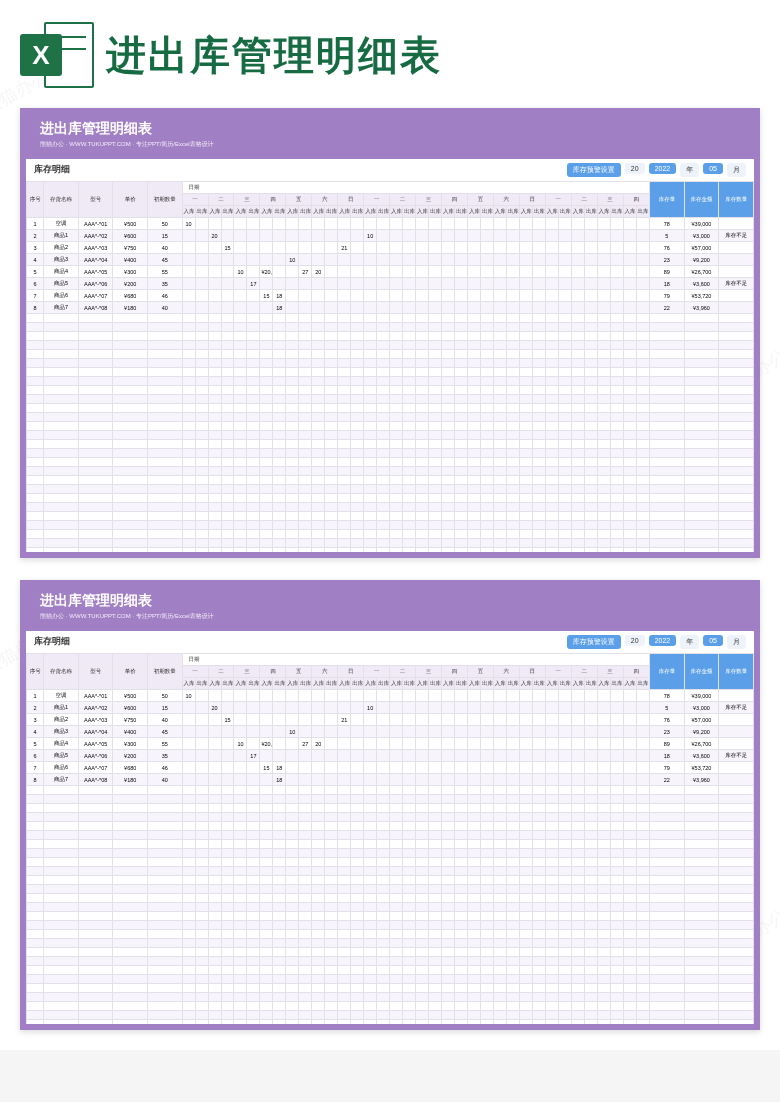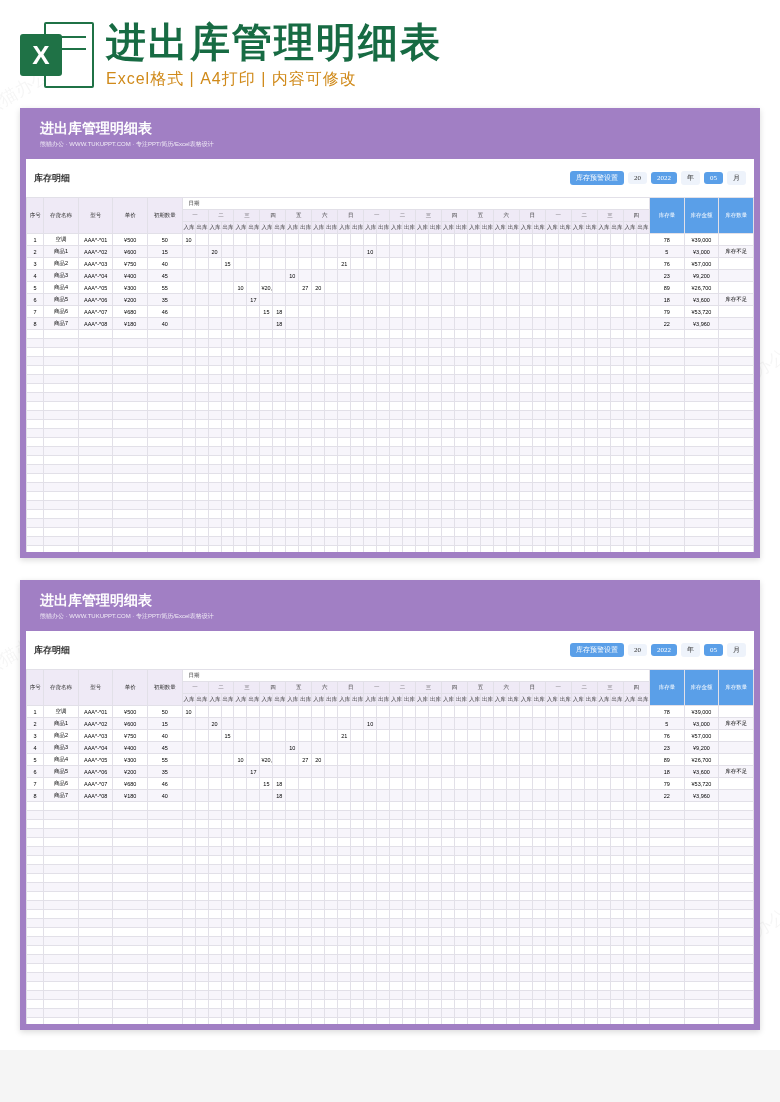--- a/index.html
+++ b/index.html
@@ -84,24 +84,23 @@
   }
   .sheet-titlebar {
     background: #a17fc4;
     color: #fff;
     padding: 6px 14px 10px 14px;
   }
   .sheet-titlebar .t1 { font-size: 14px; font-weight: 700; }
   .sheet-titlebar .t2 { font-size: 6px; opacity: 0.85; margin-top: 2px; }
   .panel-header {
     display: flex;
-    align-items: center;
-    padding: 12px 8px;
+    align-items: flex-start;
+    padding: 4px 8px;
     font-size: 8px;
-    font-family: Liberation Serif, serif;
   }
   .panel-header .section-label {
     font-weight: 700;
     font-size: 9px;
     color: #333;
   }
   .panel-header .spacer { flex: 1; }
   .chip {
     background: #5a9fe8;
     color: #fff;
@@ -147,21 +146,20 @@
 <div class="watermark" style="top:640px; left:-20px;">熊猫办公</div>
 <div class="watermark" style="top:920px; right:-10px;">熊猫办公</div>
 
 <div class="header">
   <div class="excel-icon">
     <div class="sheet"></div>
     <div class="xbox">X</div>
   </div>
   <div class="title-block">
     <div class="main-title">进出库管理明细表</div>
-    <div class="subtitle">Excel格式 | A4打印 | 内容可修改</div>
   </div>
 </div>
 
 <div class="previews">
   <div class="sheet-preview" id="preview1">
       <div class="sheet-titlebar">
         <div class="t1">进出库管理明细表</div>
         <div class="t2">熊猫办公 · WWW.TUKUPPT.COM · 专注PPT/简历/Excel表格设计</div>
       </div>
       <div class="panel-header">

